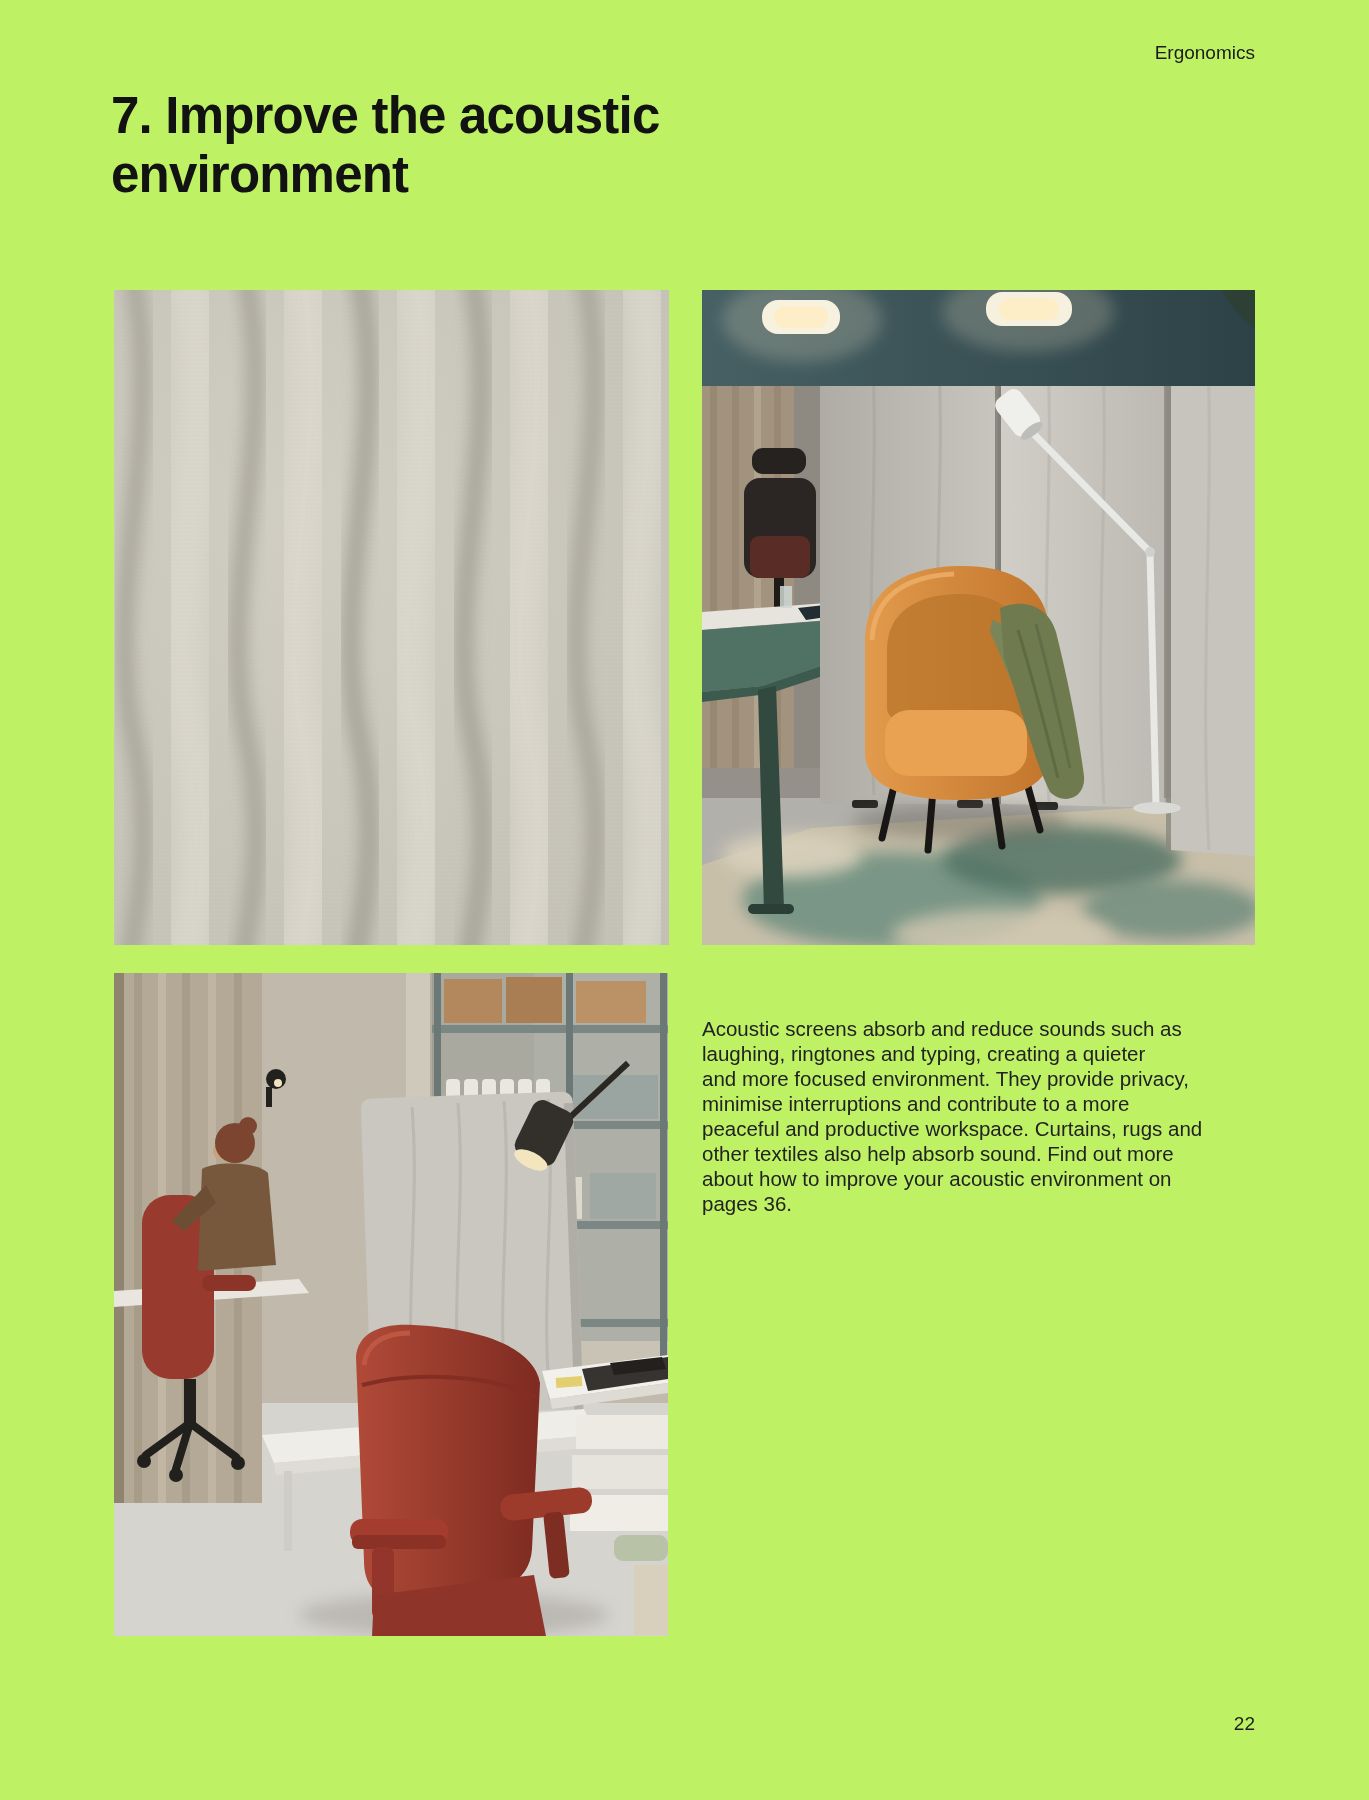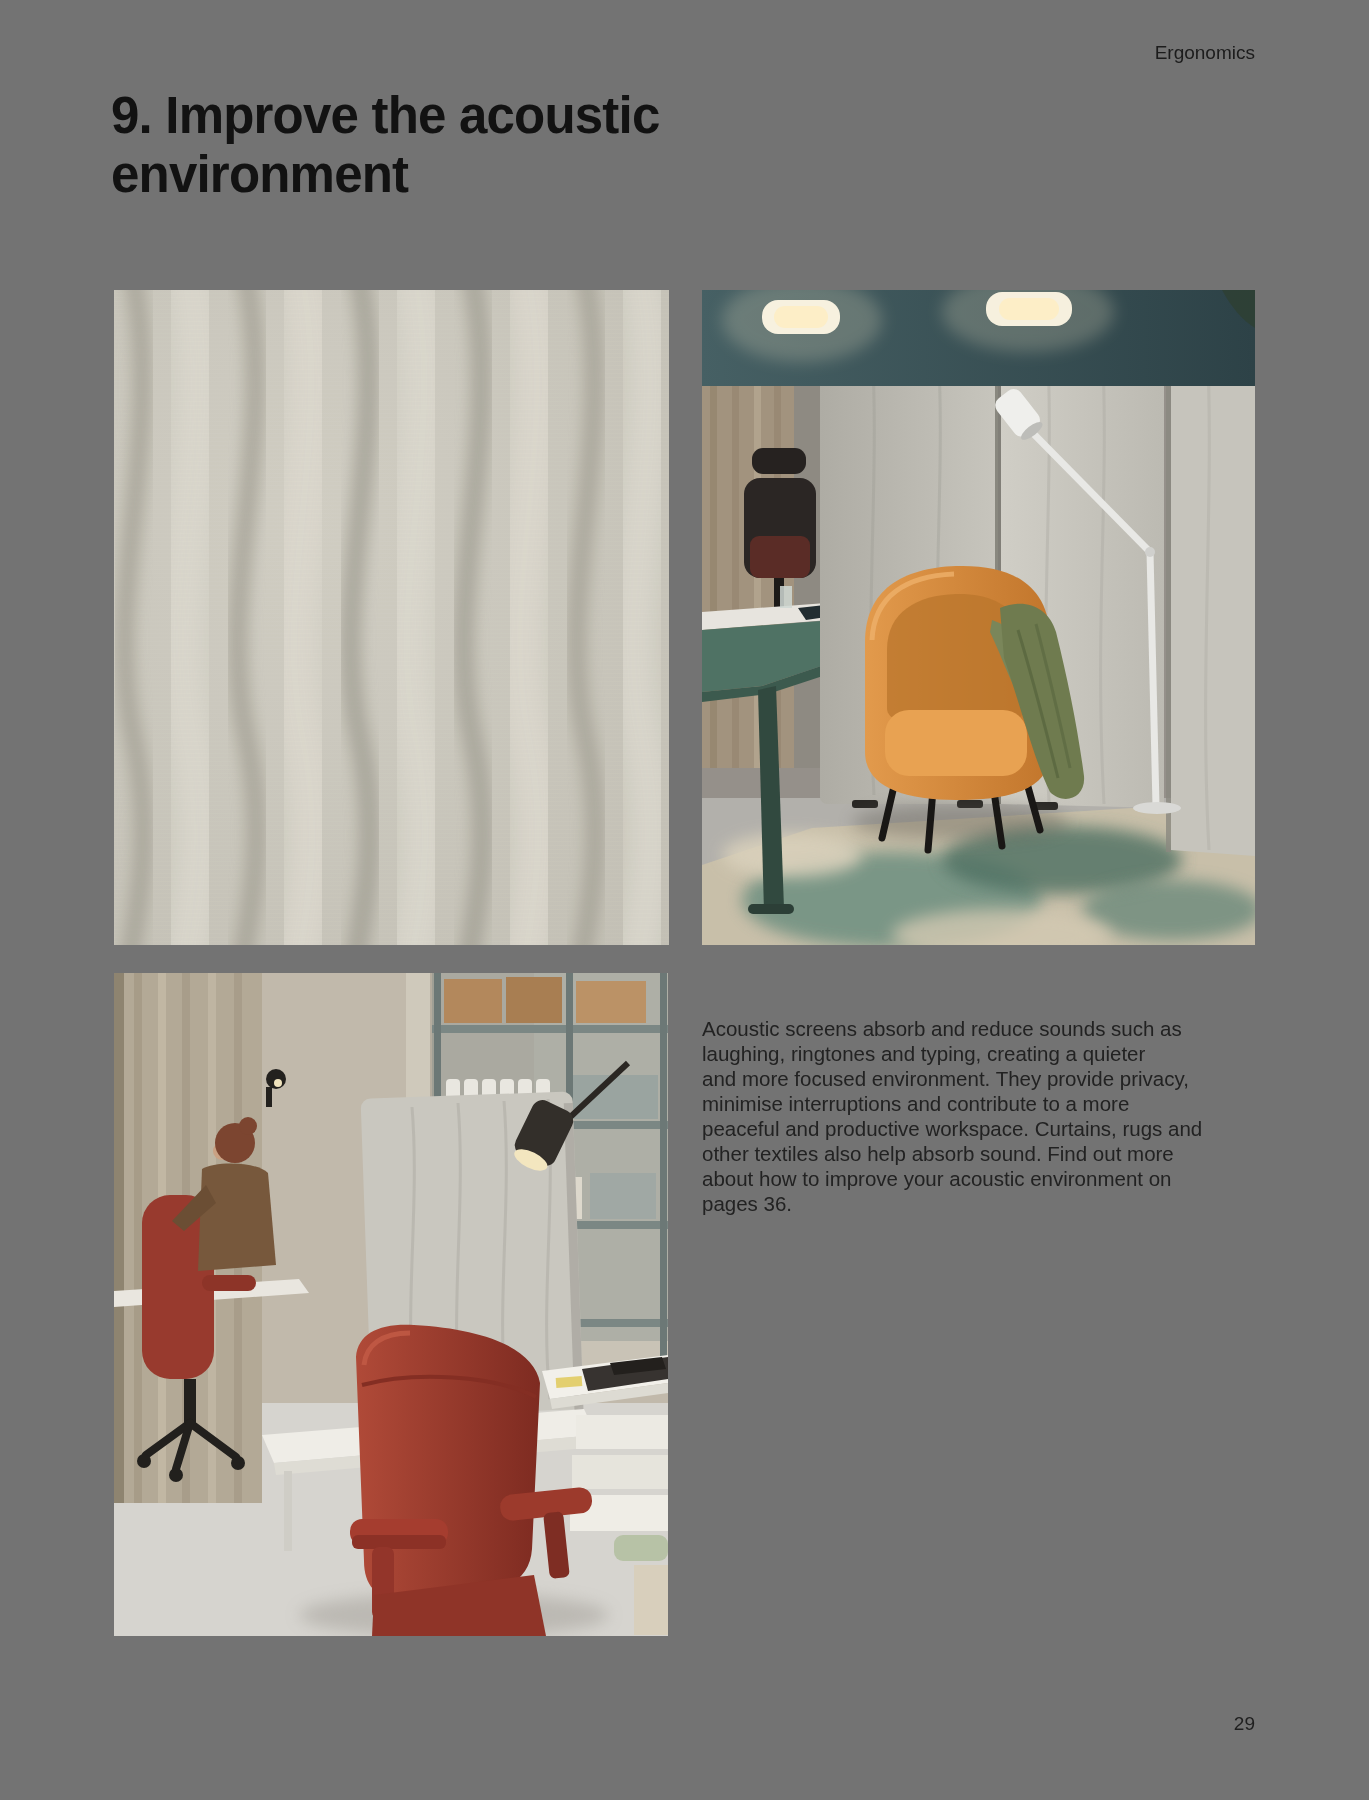--- a/index.html
+++ b/index.html
@@ -1,21 +1,21 @@
 <!DOCTYPE html>
 <html><head>
 <meta charset="utf-8">
 <style>
   html,body{margin:0;padding:0;background:#e9e9e9;}
   .page{
     position:relative;
     width:1369px;
     height:1800px;
     margin:0 auto;
-    background:#737373;
+    background:#bef264;
     font-family:"Liberation Sans", sans-serif;
     overflow:hidden;
   }
   .section-label{
     position:absolute;
     left:702px; top:41px; width:553px;
     text-align:right;
     font-size:19px; line-height:24px;
     color:#1c1c1c;
   }
@@ -50,21 +50,21 @@
     color:#1f1f1f;
   }
 </style>
 </head>
 <body>
 
 <div class="page">
 
   <div class="section-label">Ergonomics</div>
 
-  <h1 class="heading">9. Improve the acoustic
+  <h1 class="heading">7. Improve the acoustic
 environment</h1>
 
   <figure class="photo photo-panel">
     <svg viewBox="0 0 555 655" preserveAspectRatio="none">
       <defs>
         <filter id="p1b7" x="-50%" y="-50%" width="200%" height="200%">
             <feGaussianBlur stdDeviation="7"></feGaussianBlur>
           </filter>
         <filter id="p1b14" x="-50%" y="-50%" width="200%" height="200%">
             <feGaussianBlur stdDeviation="14"></feGaussianBlur>
@@ -376,15 +376,15 @@
 
   <p class="body-text">Acoustic screens absorb and reduce sounds such as
 laughing, ringtones and typing, creating a quieter
 and more focused environment. They provide privacy,
 minimise interruptions and contribute to a more
 peaceful and productive workspace. Curtains, rugs and
 other textiles also help absorb sound. Find out more
 about how to improve your acoustic environment on
 pages 36.</p>
 
-  <div class="page-number">29</div>
+  <div class="page-number">22</div>
 
 </div>
 
 </body></html>

